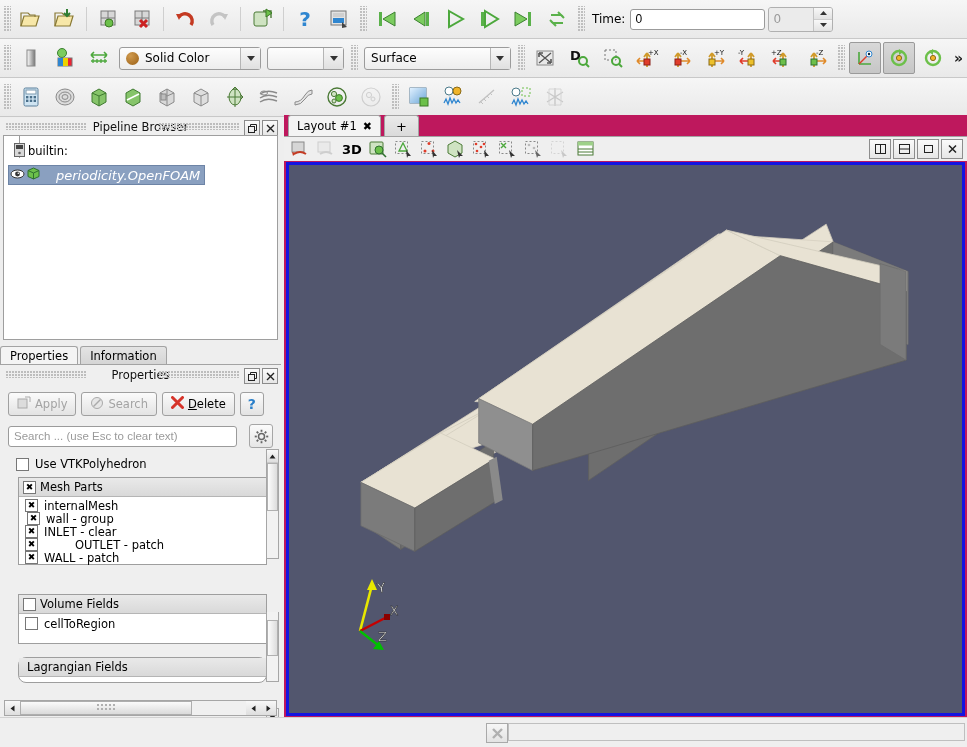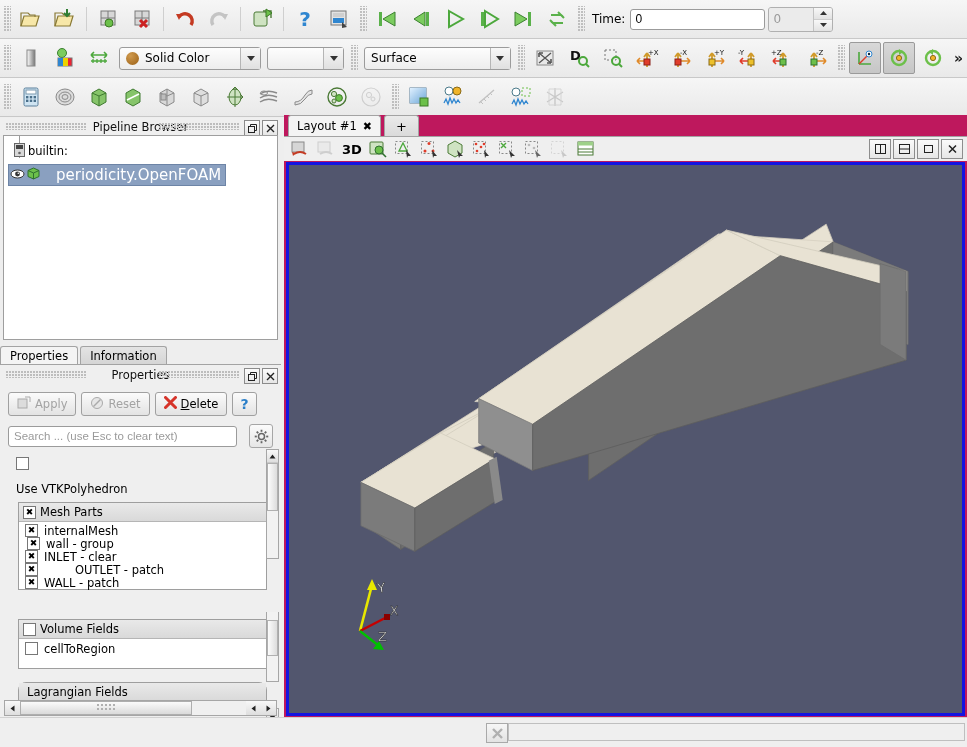--- a/index.html
+++ b/index.html
@@ -87,21 +87,21 @@
   .dock-btn{width:14px;height:14px;border:1px solid #8b8b8b;background:linear-gradient(#fbfbfb,#e6e6e6);
             display:flex;align-items:center;justify-content:center;font-size:9px;line-height:1;color:#222;}
 
   .pipeline{
     position:absolute;left:3px;top:17px;right:3px;height:205px;
     background:#fff;border:1px solid #9e9e9e;box-sizing:border-box;
   }
   .pl-row{display:flex;align-items:center;height:18px;padding-left:4px;position:relative;}
   .pl-builtin{padding-left:24px;}
   .pl-sel{background:#8aa0c0;display:inline-flex;align-items:center;padding:1px 4px 1px 2px;border:1px solid #6d84a6;}
-  .pl-sel span{color:#fff;font-size:15px;margin-left:16px;}
+  .pl-sel span{color:#fff;font-size:13px;margin-left:16px;font-style:italic;}
   .treeline{position:absolute;left:15px;top:0;width:1px;height:22px;background:#9a9a9a;}
 
   
   .tabs{position:absolute;left:0;top:227px;width:281px;height:20px;display:flex;align-items:flex-end;}
   .tab{
     height:19px;box-sizing:border-box;padding:0 9px;display:flex;align-items:center;
     border:1px solid #a3a3a3;border-bottom:none;border-radius:3px 3px 0 0;
     background:linear-gradient(#e4e4e4,#d4d4d4);font-size:11.5px;margin-right:2px;
   }
   .tab.active{background:#f4f4f4;border-bottom:1px solid #f4f4f4;}
@@ -122,21 +122,21 @@
   .searchrow{display:flex;align-items:center;gap:12px;padding:8px 8px 0 8px;}
   .search{
     flex:1;height:21px;box-sizing:border-box;border:1px solid #9b9b9b;border-radius:3px;
     background:#fff;font-size:11.5px;padding:2px 5px;color:#000;outline:none;
   }
   .search::placeholder{color:#9a9a9a;}
   .gear{width:22px;height:22px;border:1px solid #a6a6a6;border-radius:3px;
         background:linear-gradient(#fbfbfb,#e6e6e6);display:flex;align-items:center;justify-content:center;}
 
   .panelbody{position:absolute;left:0;top:88px;right:0;bottom:30px;}
-  .chkrow{display:flex;align-items:flex-start;gap:12px;padding:4px 0 0 16px;flex-direction:column;}
+  .chkrow{display:flex;align-items:flex-end;gap:6px;padding:4px 0 0 16px;}
   .cbox{width:11px;height:11px;border:1px solid #777;background:#fff;display:flex;align-items:center;justify-content:center;flex:0 0 auto;}
   .cbox.x{font-size:10px;line-height:9px;font-weight:bold;color:#000;}
   .cbox.x:after{content:"\2716";font-size:9px;}
 
   .listwrap{margin:6px 14px 0 18px;border:1px solid #9e9e9e;background:#fff;box-sizing:border-box;}
   .listhdr{
     display:flex;align-items:flex-end;gap:4px;padding:2px 4px;
     background:linear-gradient(#e9e9e9,#d9d9d9);border-bottom:1px solid #b5b5b5;font-size:11.5px;
   }
   .listitem{display:flex;align-items:center;gap:6px;padding:0 4px 0 8px;height:13px;font-size:11.5px;}
@@ -694,21 +694,21 @@
           </span>
           <span>Apply</span>
         </div>
         <div class="pbtn disabled">
           <span>
             <svg width="14" height="14" viewBox="0 0 14 14">
                 <circle cx="7" cy="7" r="5.5" fill="#e6e6e6" stroke="#aaa"></circle>
                 <path d="M3.5 10.5 L10.5 3.5" stroke="#aaa" stroke-width="1.4"></path>
               </svg>
           </span>
-          <span>Reset</span>
+          <span>Search</span>
         </div>
         <div class="pbtn">
           <span>
             <svg width="13" height="13" viewBox="0 0 13 13">
                 <path d="M1.5 1.5 L11.5 11.5 M11.5 1.5 L1.5 11.5" stroke="#d6342a" stroke-width="3" stroke-linecap="round"></path>
               </svg>
           </span>
           <span><u>D</u>elete</span>
         </div>
         <div class="pbtn help">?</div>

